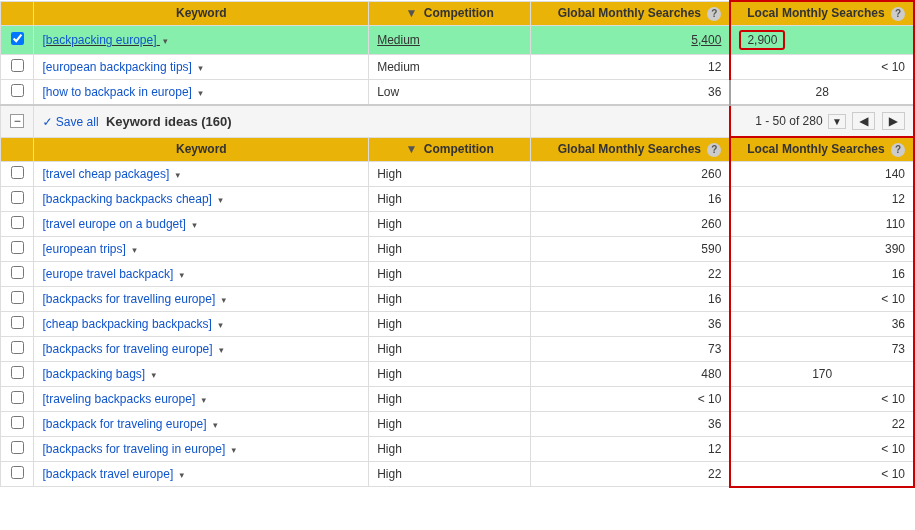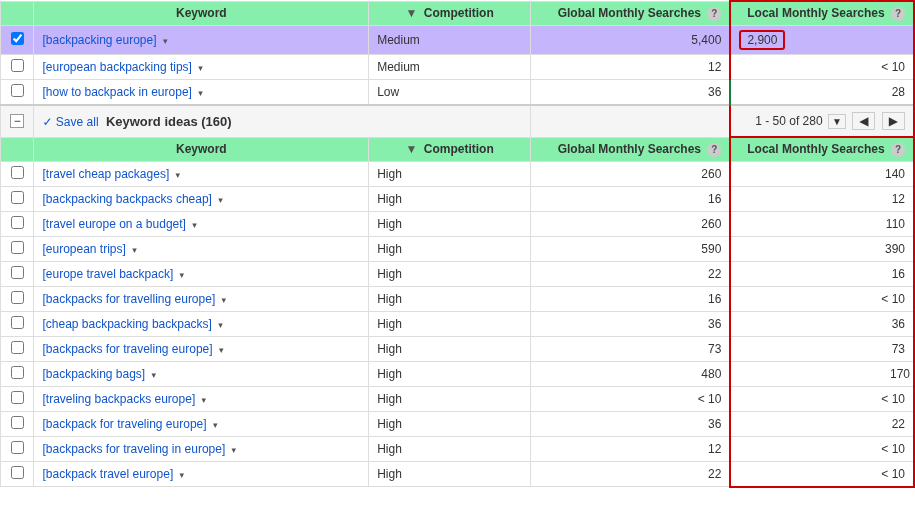--- a/index.html
+++ b/index.html
@@ -34,21 +34,21 @@
       text-decoration: none;
       cursor: pointer;
     }
 
     .checkbox-cell {
       width: 28px;
       text-align: center;
     }
 
     .header-row th {
-      background: #86efac;
+      background: #eab308;
     }
 
     .subheader-row {
       background: #f5f5f5;
     }
 
     .subheader-row td {
       padding: 6px 8px;
       border-top: 2px solid #ccc;
     }
@@ -155,21 +155,21 @@
         <span class="help-icon">?</span>
       </th>
       <th class="col-local top-header-local">
         <span>Local Monthly Searches</span>
         <span class="help-icon">?</span>
       </th>
     </tr>
   </thead>
   <tbody id="selected-keywords-body">
 
-  <tr style="background: #c4b5fd;">
+  <tr style="background: #86efac; text-decoration: underline;">
     <td class="checkbox-cell">
       <input type="checkbox" checked="" style="cursor: pointer;">
     </td>
     <td class="col-keyword">
       <a class="keyword-link">[backpacking europe]</a>
       <span class="dropdown-arrow">▾</span>
     </td>
     <td class="col-competition">Medium</td>
     <td class="col-global">5,400</td>
     <td class="col-local-selected-row" style="text-align:left; border-left:2px solid #cc0000; border-right:2px solid #cc0000;">
@@ -193,21 +193,21 @@
       <tr>
     <td class="checkbox-cell">
       <input type="checkbox" style="cursor: pointer;">
     </td>
     <td class="col-keyword">
       <a class="keyword-link">[how to backpack in europe]</a>
       <span class="dropdown-arrow">▾</span>
     </td>
     <td class="col-competition">Low</td>
     <td class="col-global">36</td>
-    <td class="col-local" style="text-align:right; border-left:2px solid #15803d; border-right:2px solid #cc0000;">
+    <td class="col-local" style="text-align:center; border-left:2px solid #a3a3a3; border-right:2px solid #cc0000;">
       28
     </td>
   </tr>
     </tbody>
   <tbody>
 
     <tr class="subheader-row">
       <td class="checkbox-cell">
         <span style="display:inline-block;width:14px;height:14px;border:1px solid #999;background:#fff;text-align:center;line-height:12px;font-size:12px;">−</span>
       </td>
@@ -346,21 +346,21 @@
       <tr class="row-hover">
     <td class="checkbox-cell">
       <input type="checkbox" style="cursor: pointer;">
     </td>
     <td class="col-keyword">
       <a class="keyword-link">[backpacking bags]</a>
       <span class="dropdown-arrow">▾</span>
     </td>
     <td class="col-competition">High</td>
     <td class="col-global">480</td>
-    <td style="text-align:right; border-left:2px solid #cc0000; border-right:2px solid #cc0000; padding:4px 3px; border-bottom:1px solid #ddd;margin-top:44px;">170</td>
+    <td style="text-align:center; border-left:2px solid #cc0000; border-right:2px solid #cc0000; padding:4px 3px; border-bottom:1px solid #ddd;margin-top:44px;">170</td>
   </tr>
       <tr class="row-hover">
     <td class="checkbox-cell">
       <input type="checkbox" style="cursor: pointer;">
     </td>
     <td class="col-keyword">
       <a class="keyword-link">[traveling backpacks europe]</a>
       <span class="dropdown-arrow">▾</span>
     </td>
     <td class="col-competition">High</td>

